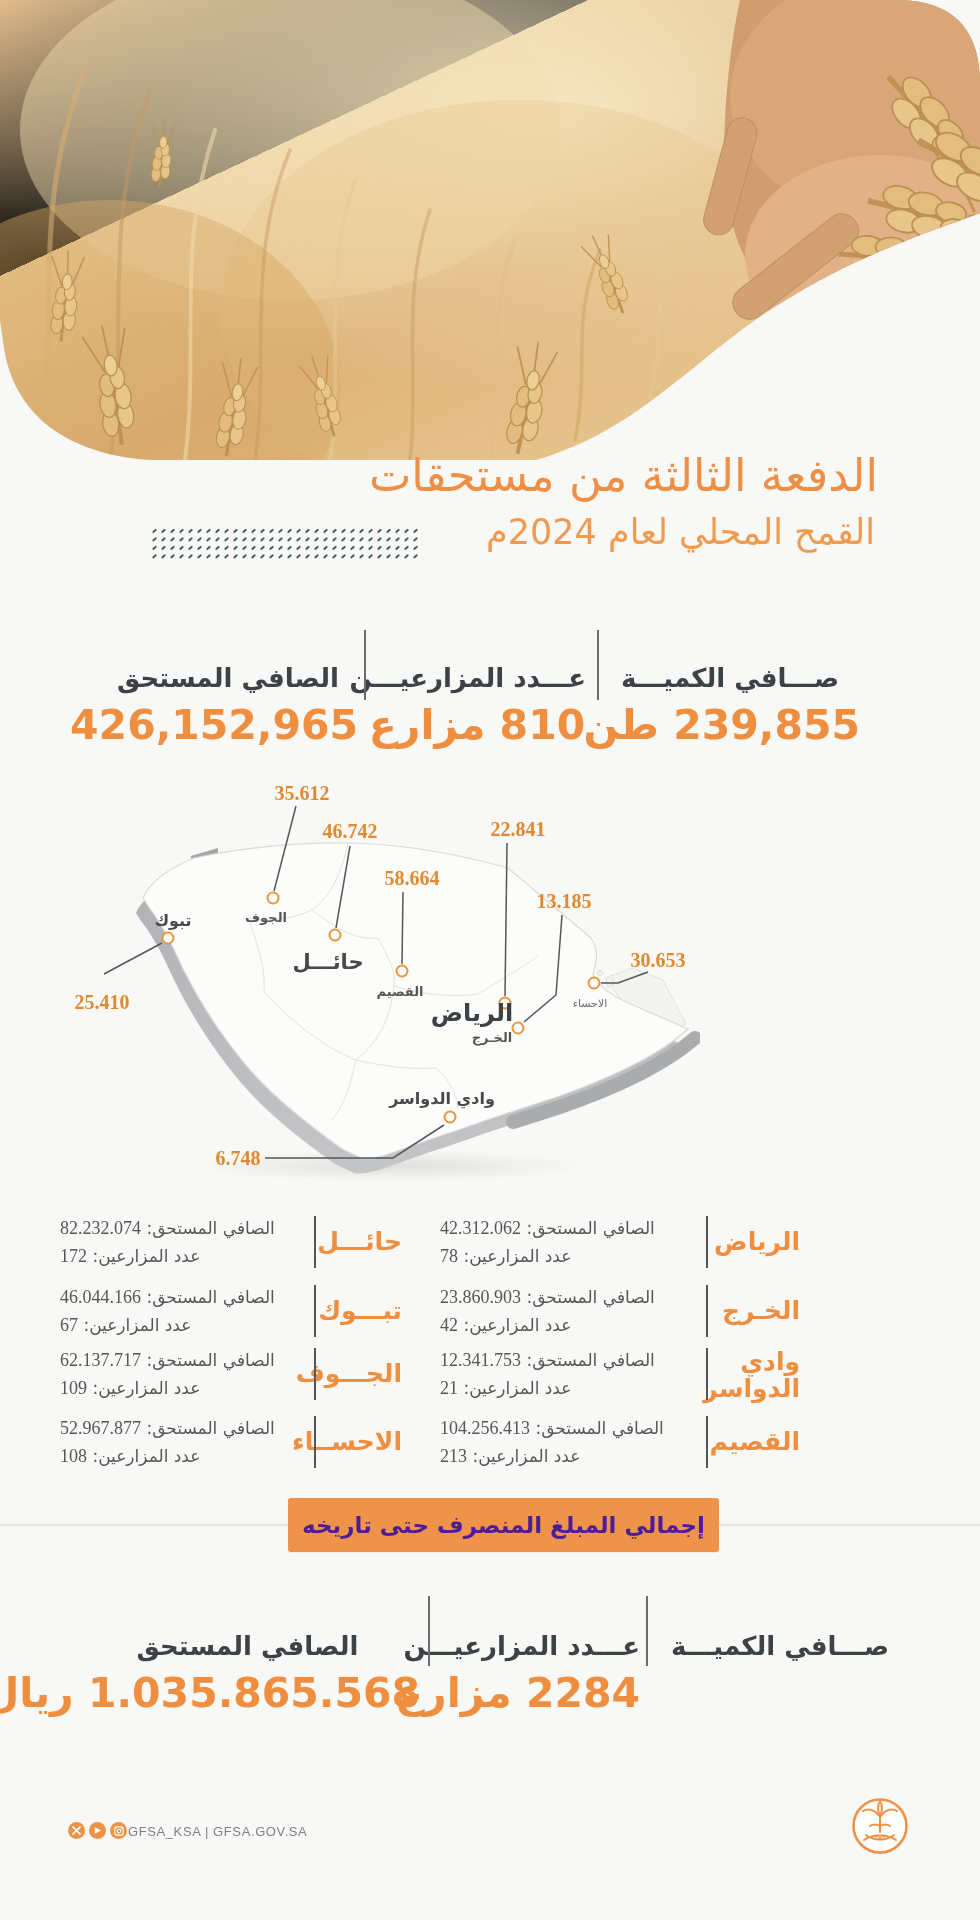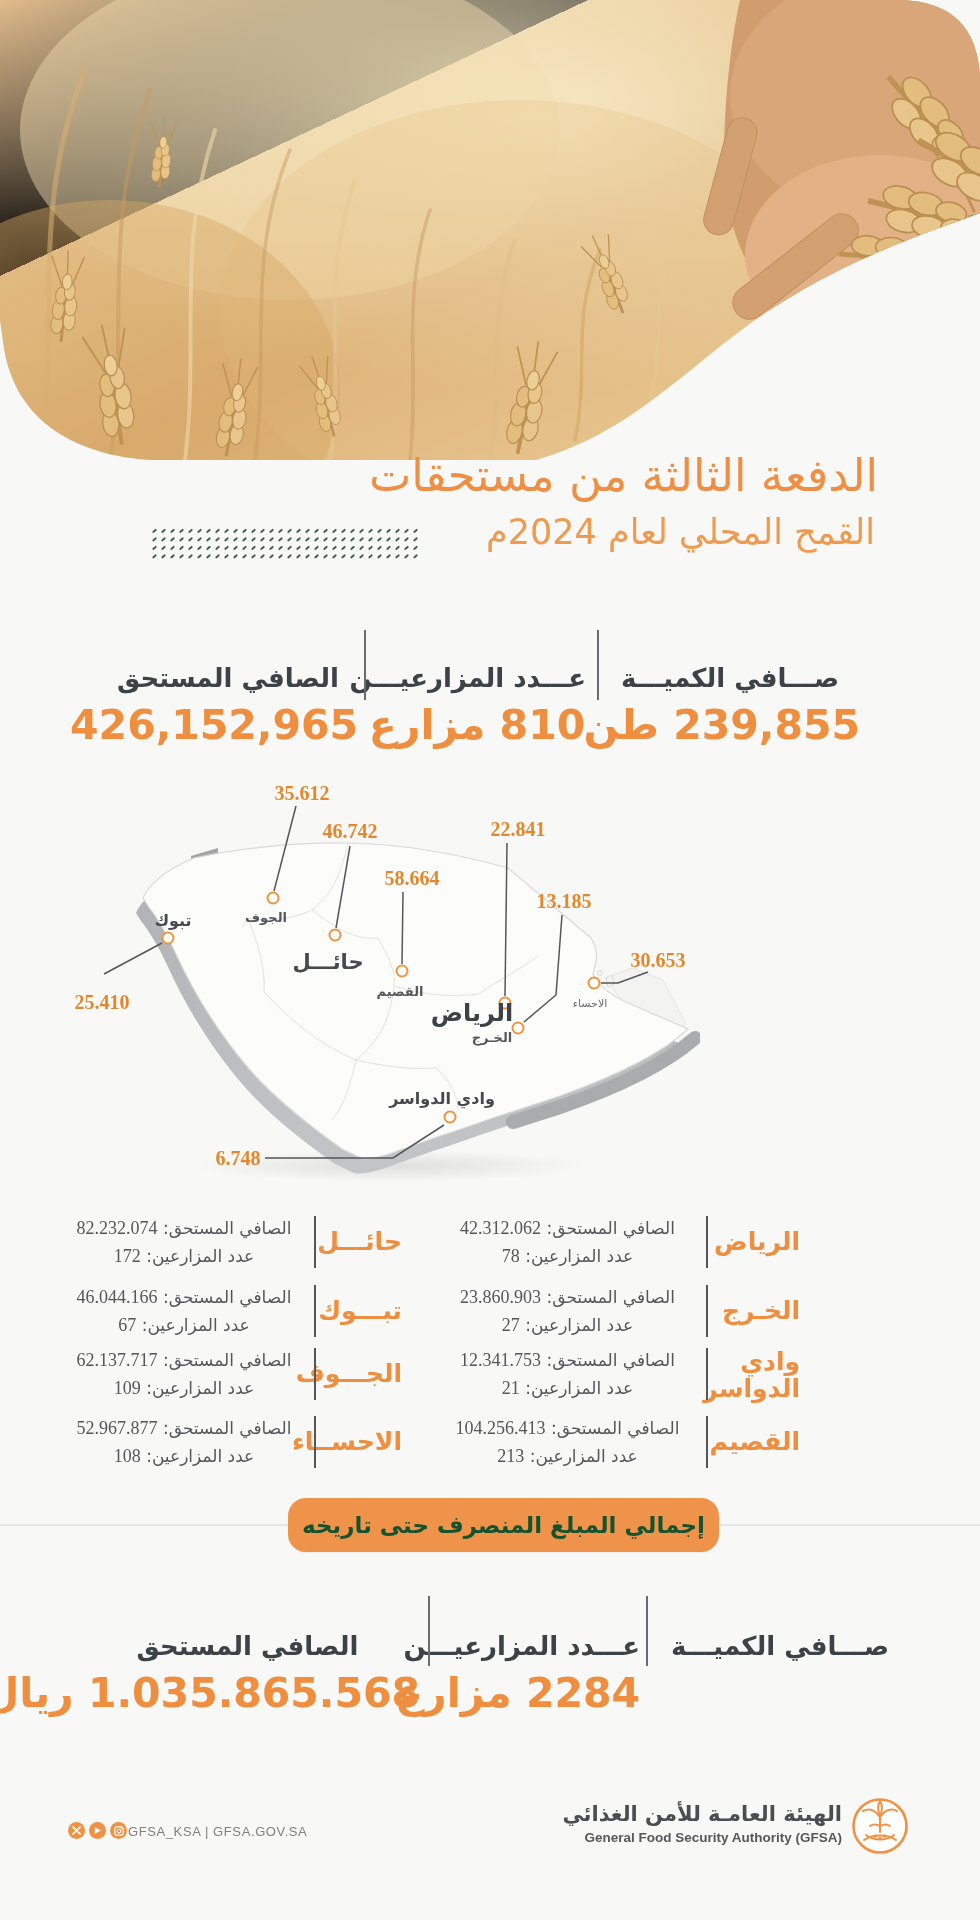--- a/index.html
+++ b/index.html
@@ -24,26 +24,26 @@
   .map-city-sm{font-family:"DejaVu Sans",sans-serif;font-size:13px;font-weight:bold;fill:#55575a;}
   .map-city-xs{font-family:"DejaVu Sans",sans-serif;font-size:11px;fill:#6b6d70;}
   .map-city-lg{font-family:"DejaVu Sans",sans-serif;font-size:21px;font-weight:bold;fill:#46484c;}
   .map-city-xl{font-family:"DejaVu Sans",sans-serif;font-size:24px;font-weight:bold;fill:#3d4247;}
   .callout-line{stroke:#55565a;stroke-width:1.5;fill:none;}
   .callout-dot{fill:#fdfdfc;stroke:#e8963f;stroke-width:2;}
 
   
   .region-name{font-size:25px;font-weight:bold;color:#ee8e3e;line-height:27px;text-align:right;}
   .region-divider{width:2px;background:#54565a;}
-  .detline{font-size:17px;color:#54565a;line-height:28px;text-align:center;white-space:nowrap;}
+  .detline{font-size:17px;color:#54565a;line-height:28px;text-align:left;white-space:nowrap;}
   .dnum{font-family:"Liberation Serif","DejaVu Serif",serif;font-size:18px;color:#54565a;}
 
   
   .banner-line{height:2px;background:#e4e4e1;}
-  .banner-btn{background:#f0934a;border-radius:18px;color:#14532d;font-size:23px;font-weight:bold;
+  .banner-btn{background:#f0934a;border-radius:3px;color:#4c1d95;font-size:23px;font-weight:bold;
               display:flex;align-items:center;justify-content:center;box-shadow:0 1px 0 rgba(0,0,0,.05);}
 
   
   .org-ar{font-size:21px;font-weight:bold;color:#4b4d51;text-align:right;line-height:25px;}
   .org-en{font-size:13.5px;font-weight:bold;color:#55575a;text-align:right;margin-top:3px;
           font-family:"Liberation Sans","DejaVu Sans",sans-serif;}
   .social-row{display:flex;gap:4px;}
   .social-dot{width:17px;height:17px;border-radius:50%;background:#ef9245;display:flex;
               align-items:center;justify-content:center;}
   .handle{font-family:"Liberation Sans","DejaVu Sans",sans-serif;font-size:13px;color:#808184;
@@ -269,21 +269,21 @@
     <div class="abs region-divider" style="left:706px;top:1216px;height:52px"></div>
     <div class="abs rtl" style="left:440px;top:1214px;width:255px">
       <div class="detline"><span>الصافي المستحق:</span> <span class="dnum">42.312.062</span></div>
       <div class="detline"><span>عدد المزارعين:</span> <span class="dnum">78</span></div>
     </div>
 
     <div class="abs rtl region-name" style="left:712px;top:1297px;width:88px">الخـرج</div>
     <div class="abs region-divider" style="left:706px;top:1285px;height:52px"></div>
     <div class="abs rtl" style="left:440px;top:1283px;width:255px">
       <div class="detline"><span>الصافي المستحق:</span> <span class="dnum">23.860.903</span></div>
-      <div class="detline"><span>عدد المزارعين:</span> <span class="dnum">27</span></div>
+      <div class="detline"><span>عدد المزارعين:</span> <span class="dnum">42</span></div>
     </div>
 
     <div class="abs rtl region-name" style="left:712px;top:1348px;width:88px">وادي الدواسر</div>
     <div class="abs region-divider" style="left:706px;top:1348px;height:52px"></div>
     <div class="abs rtl" style="left:440px;top:1346px;width:255px">
       <div class="detline"><span>الصافي المستحق:</span> <span class="dnum">12.341.753</span></div>
       <div class="detline"><span>عدد المزارعين:</span> <span class="dnum">21</span></div>
     </div>
 
     <div class="abs rtl region-name" style="left:712px;top:1428px;width:88px">القصيم</div>
@@ -353,24 +353,20 @@
       <path d="M30,30 C34,28 37,28 40,30"></path>
       <path d="M14,44 C22,38 38,38 46,44"></path>
       <path d="M16,39 C24,45 36,45 44,39"></path>
     </g>
     <g fill="#ef9245">
       <circle cx="26" cy="40" r="1.6"></circle>
         <circle cx="34" cy="40" r="1.6"></circle>
         <circle cx="30" cy="42" r="1.6"></circle>
     </g>
   </svg>
-  <div class="abs" style="left:530px;top:1802px;width:312px">
-    <div class="org-ar rtl">الهيئة العامـة للأمن الغذائي</div>
-    <div class="org-en">General Food Security Authority (GFSA)</div>
-  </div>
 
   <div class="abs social-row" style="left:68px;top:1822px">
     <span class="social-dot">
       <svg width="9" height="9" viewBox="0 0 10 10">
           <path d="M0.5,0.5 L9.5,9.5 M9.5,0.5 L0.5,9.5" stroke="#fff" stroke-width="1.8"></path>
         </svg>
     </span>
     <span class="social-dot">
       <svg width="9" height="9" viewBox="0 0 10 10">
           <path d="M2,1.5 L9,5 L2,8.5 Z" fill="#fff"></path>

